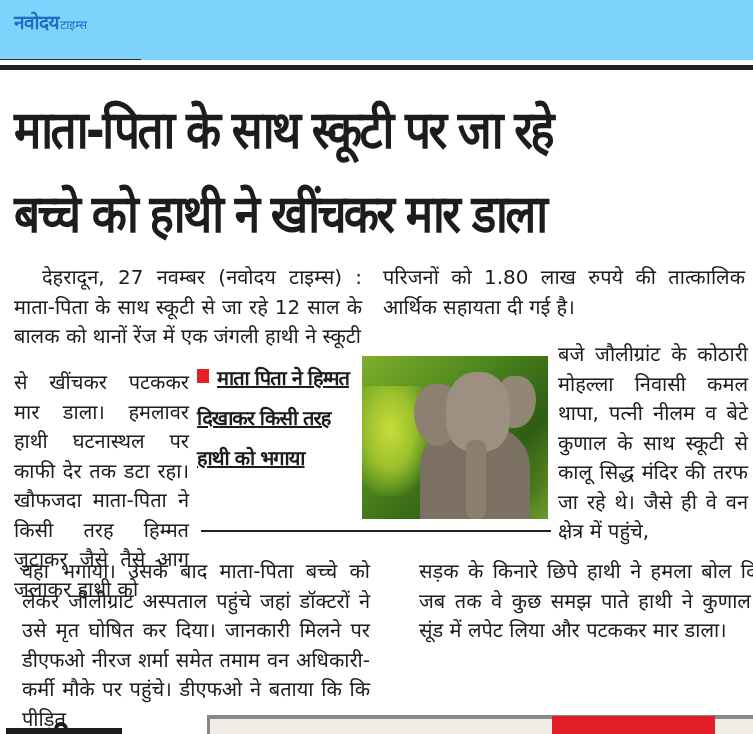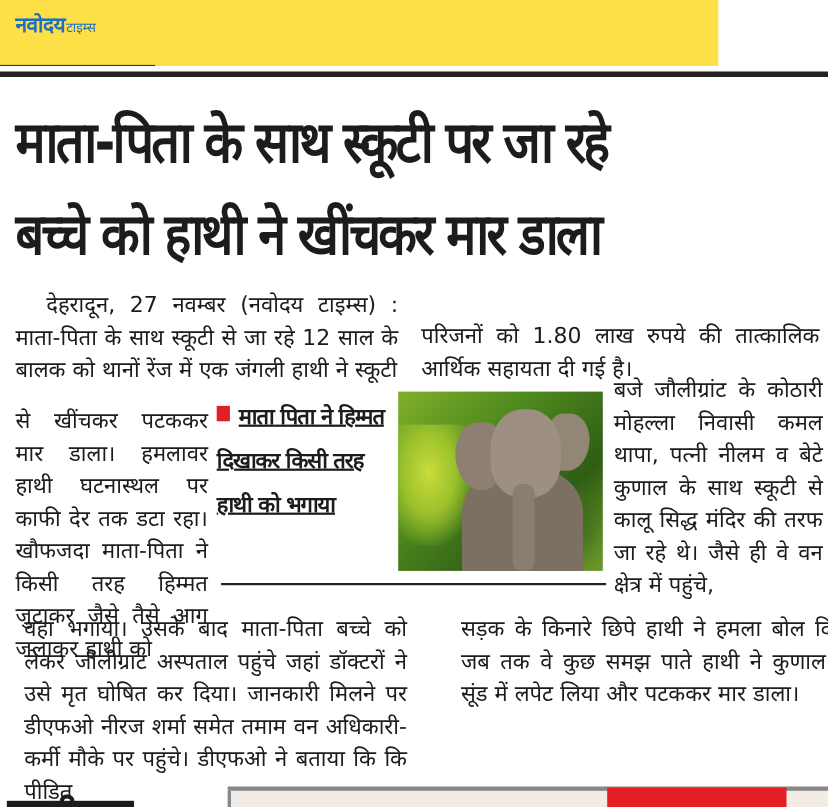--- a/index.html
+++ b/index.html
@@ -1,33 +1,33 @@
 <!DOCTYPE html>
 <html><head>
   <meta charset="utf-8">
   <style>
     * { margin: 0; padding: 0; box-sizing: border-box; }
     html, body { width: 753px; height: 734px; overflow: hidden; background: #ffffff; }
     body { position: relative; font-family: "DejaVu Sans", sans-serif; color: #1a1a1a; }
 
-    .header-bar { position: absolute; left: 0; top: 0; width: 653px; height: 60px; background: #fde047; }
+    .header-bar { position: absolute; left: 0; top: 0; width: 753px; height: 60px; background: #7dd3fc; }
     .logo { position: absolute; left: 14px; top: 9px; display: flex; align-items: baseline; }
     .logo-main { font-family: "DejaVu Sans", sans-serif; font-weight: bold; font-size: 19px; color: #1d6fc4; letter-spacing: -0.5px; }
     .logo-sub { font-family: Liberation Serif, serif; font-size: 12px; color: #1d6fc4; margin-left: 1px; }
     .header-meta { position: absolute; left: 163px; top: 9px; font-family: "Liberation Sans", sans-serif; font-weight: bold; font-size: 14.5px; color: #111; line-height: 20px; white-space: nowrap; }
     .logo-underline { position: absolute; left: 0; top: 59px; width: 141px; height: 1px; background: #333; }
     .rule-thick { position: absolute; left: 0; top: 65px; width: 753px; height: 5px; background: #222; }
 
     .headline { position: absolute; left: 14px; top: 88px; width: 735px; font-family: "DejaVu Sans", sans-serif; font-weight: bold; font-size: 52px; line-height: 84px; letter-spacing: -3px; color: #1c1c1c; transform: scaleX(0.88); transform-origin: left top; white-space: nowrap; }
 
     .body-text { font-family: "DejaVu Sans", sans-serif; font-size: 20px; line-height: 29.5px; color: #1c1c1c; }
     .col-left-top { position: absolute; left: 14px; top: 263px; width: 348px; text-align: justify; }
     .col-left-mid { position: absolute; left: 14px; top: 368px; width: 175px; text-align: justify; }
     .col-left-bot { position: absolute; left: 22px; top: 557px; width: 348px; text-align: justify; }
-    .col-right-top { position: absolute; left: 383px; top: 263px; width: 362px; text-align: justify; margin-top: 28px; }
+    .col-right-top { position: absolute; left: 383px; top: 263px; width: 362px; text-align: justify; }
     .col-right-mid { position: absolute; left: 558px; top: 340px; width: 190px; text-align: justify; }
     .col-right-bot { position: absolute; left: 383px; top: 557px; width: 362px; text-align: justify; margin-left: 36px; }
     .indent { text-indent: 28px; }
 
     .pullquote { position: absolute; left: 197px; top: 358px; width: 158px; }
     .pq-marker { display: inline-block; width: 12px; height: 14px; background: #e31e24; margin-right: 8px; vertical-align: 2px; }
     .pq-text { font-family: "DejaVu Sans", sans-serif; font-weight: bold; font-size: 20px; line-height: 40px; color: #1c1c1c; letter-spacing: -1px; text-decoration: underline; }
     .pq-rule { position: absolute; left: 201px; top: 530px; width: 350px; height: 2px; background: #222; }
 
     .photo { position: absolute; left: 362px; top: 356px; width: 186px; height: 163px; overflow: hidden; background: linear-gradient(135deg, #7fae2a 0%, #4f8a1e 35%, #2f5d14 70%, #6c9a2a 100%); }

